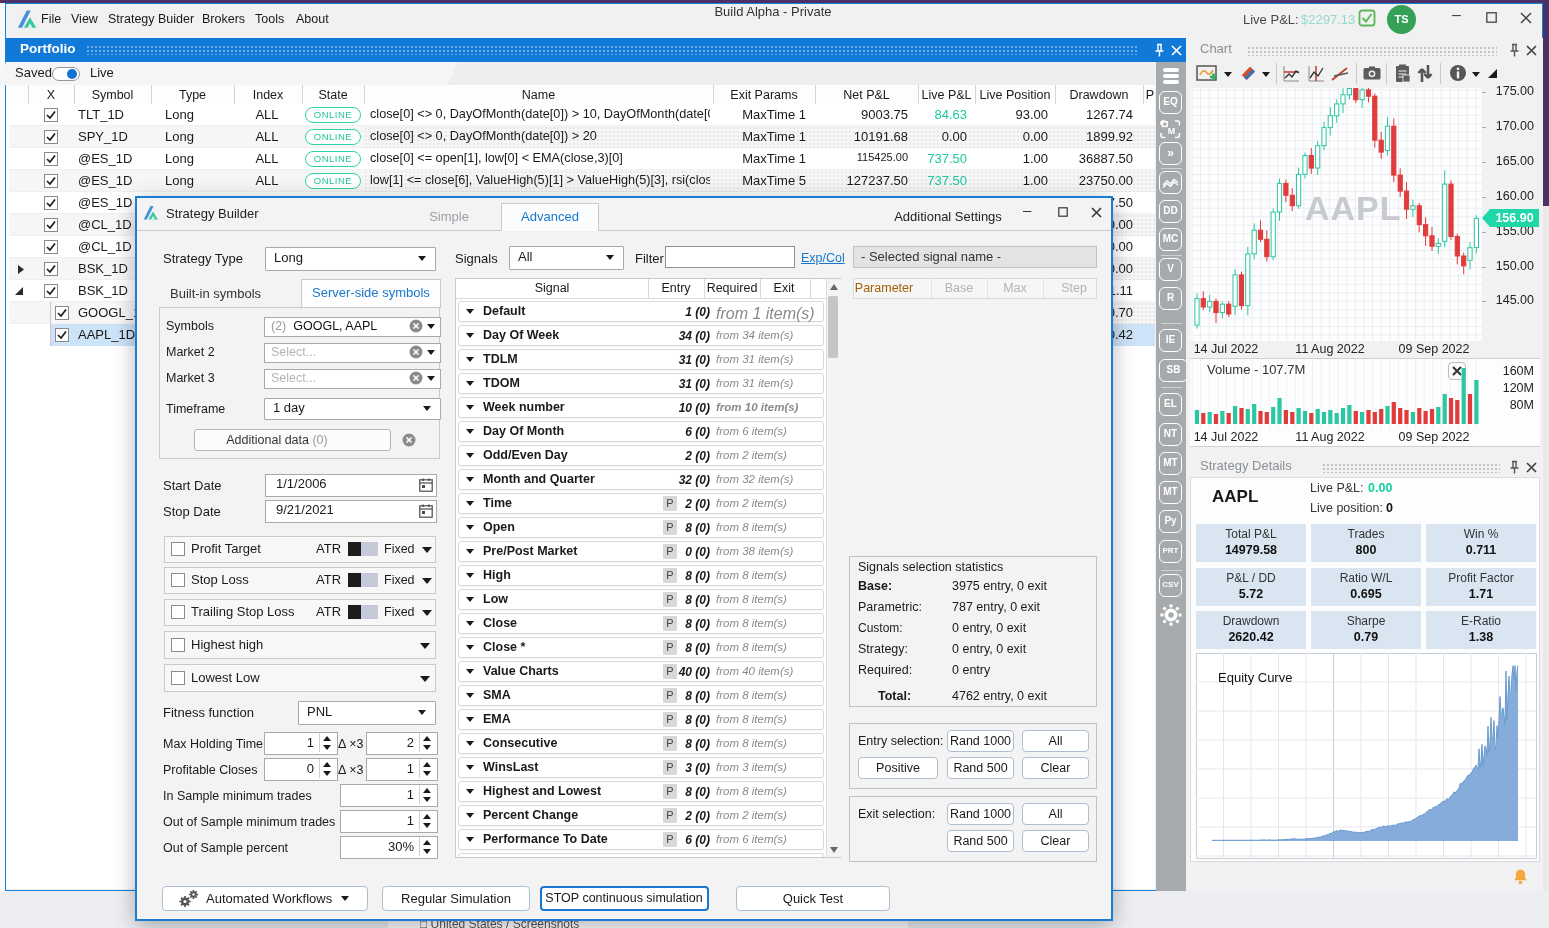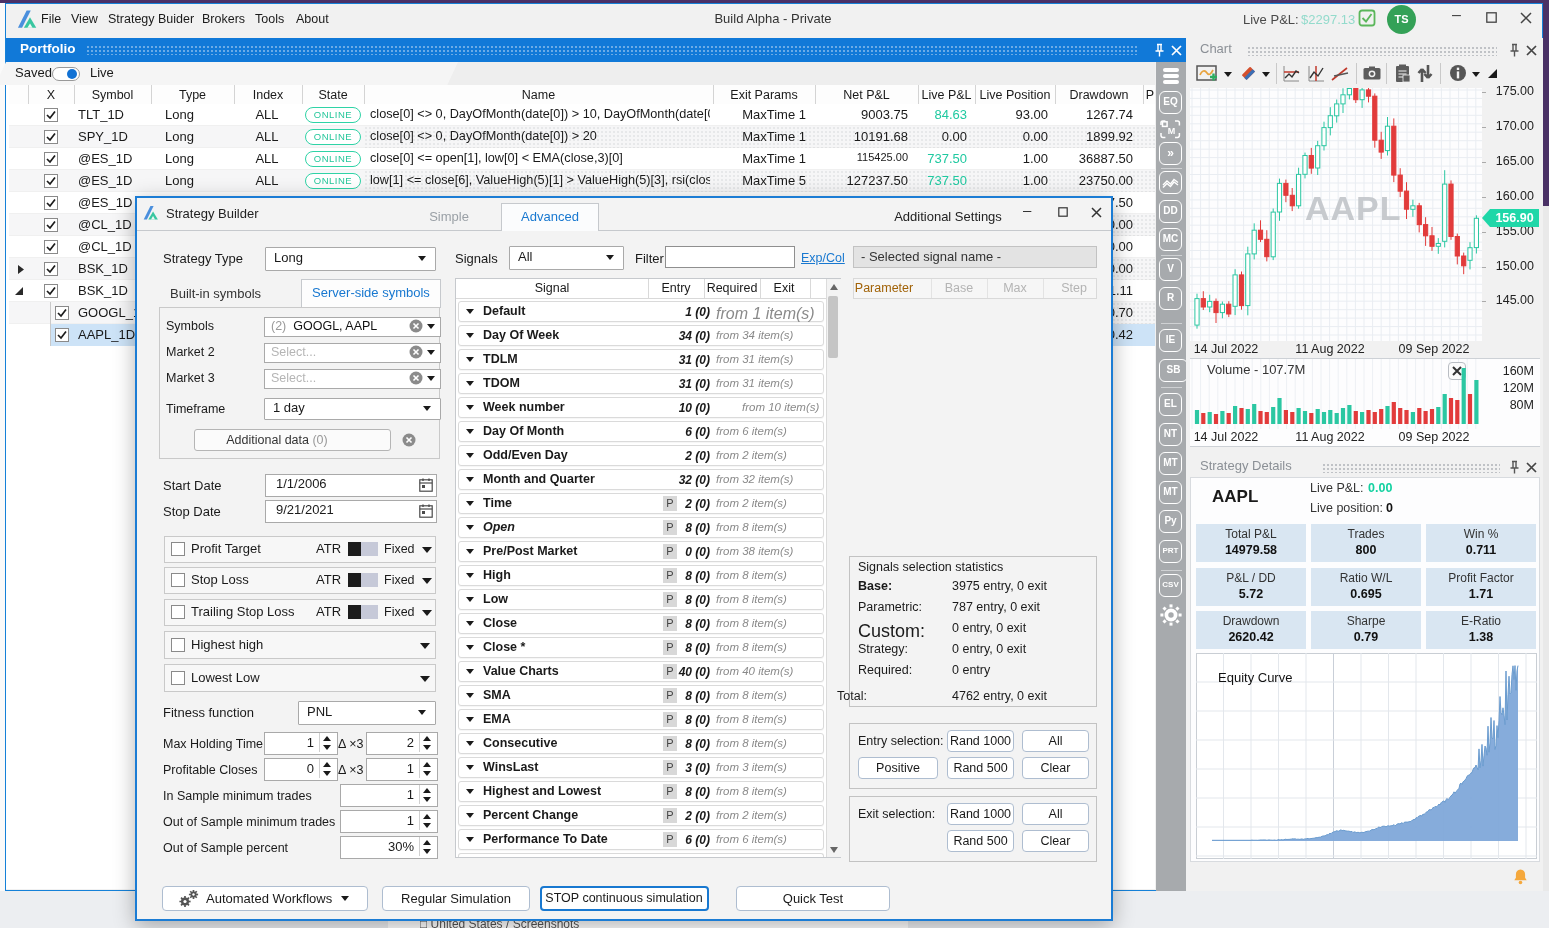--- a/index.html
+++ b/index.html
@@ -22,21 +22,21 @@
 <polygon points="7.5,20.5 21,20.5 14.2,9" fill="#38c6a0"></polygon>
 <polygon points="11.3,20.5 17,20.5 14.2,15.7" fill="#eef8f5"></polygon>
 </g>
   </svg>
 <div class="a" style="left:41px;top:12px;font-size:12.5px;color:#1a1a1a;text-align:left;font-weight:normal;white-space:nowrap;">File</div>
 <div class="a" style="left:71px;top:12px;font-size:12.5px;color:#1a1a1a;text-align:left;font-weight:normal;white-space:nowrap;">View</div>
 <div class="a" style="left:108px;top:12px;font-size:12.5px;color:#1a1a1a;text-align:left;font-weight:normal;white-space:nowrap;">Strategy Buider</div>
 <div class="a" style="left:202px;top:12px;font-size:12.5px;color:#1a1a1a;text-align:left;font-weight:normal;white-space:nowrap;">Brokers</div>
 <div class="a" style="left:255px;top:12px;font-size:12.5px;color:#1a1a1a;text-align:left;font-weight:normal;white-space:nowrap;">Tools</div>
 <div class="a" style="left:296px;top:12px;font-size:12.5px;color:#1a1a1a;text-align:left;font-weight:normal;white-space:nowrap;">About</div>
-<div class="a" style="left:573px;top:10px;width:400px;height:18px;line-height:18px;text-align:center;font-size:13px;color:#333;font-weight:normal;white-space:nowrap;">Build Alpha - Private</div>
+<div class="a" style="left:573px;top:3px;width:400px;height:18px;line-height:18px;text-align:center;font-size:13px;color:#333;font-weight:normal;white-space:nowrap;">Build Alpha - Private</div>
 <div class="a" style="left:1243px;top:12px;font-size:13px;color:#4a4a4a;text-align:left;font-weight:normal;white-space:nowrap;">Live P&amp;L:</div>
 <div class="a" style="left:1301px;top:12px;font-size:13px;color:#93dbcc;text-align:left;font-weight:normal;white-space:nowrap;">$2297.13</div>
 <svg class="a" style="left:1358px;top:9px;" width="18" height="18" viewBox="0 0 18 18">
     <rect x="1.5" y="1.5" width="15" height="15" rx="2.5" fill="none" stroke="#5bb75b" stroke-width="1.8"></rect>
     <path d="M4.5 9 L8 12.5 L13.5 5" stroke="#5bb75b" stroke-width="1.8" fill="none"></path>
   </svg>
 <div class="a" style="left:1387px;top:5px;width:29px;height:29px;background:#34a157;border-radius:50%;color:#fff;font-size:11px;font-weight:bold;text-align:center;line-height:29px;">TS</div>
 <div class="a" style="left:1452px;top:6px;font-size:16px;color:#444;text-align:left;font-weight:normal;white-space:nowrap;">–</div>
 <svg class="a" style="left:1486px;top:12px;" width="11" height="11" viewBox="0 0 11 11">
     <rect x="0.8" y="0.8" width="9.4" height="9.4" fill="none" stroke="#444" stroke-width="1.3"></rect>
@@ -950,21 +950,21 @@
 <div class="a" style="left:716px;top:353px;font-size:11.5px;color:#8a8a8a;text-align:left;font-weight:normal;white-space:nowrap;"><i>from 31 item(s)</i></div>
 <div class="a" style="left:458px;top:373px;width:366px;height:21px;background:#fff;border:1px solid #dadada;border-radius:3px;box-sizing:border-box;box-shadow:0 1px 1px rgba(0,0,0,0.04);"></div>
 <div class="a" style="left:466px;top:381px;width:0;height:0;border-left:4.5px solid transparent;border-right:4.5px solid transparent;border-top:5.5px solid #1a1a1a;"></div>
 <div class="a" style="left:483px;top:376px;font-size:12.5px;color:#1a1a1a;text-align:left;font-weight:bold;white-space:nowrap;">TDOM</div>
 <div class="a" style="left:600px;top:377px;width:110px;font-size:12px;color:#1a1a1a;text-align:right;font-weight:normal;white-space:nowrap;"><i><b>31 (0)</b></i></div>
 <div class="a" style="left:716px;top:377px;font-size:11.5px;color:#8a8a8a;text-align:left;font-weight:normal;white-space:nowrap;"><i>from 31 item(s)</i></div>
 <div class="a" style="left:458px;top:397px;width:366px;height:21px;background:#fff;border:1px solid #dadada;border-radius:3px;box-sizing:border-box;box-shadow:0 1px 1px rgba(0,0,0,0.04);"></div>
 <div class="a" style="left:466px;top:405px;width:0;height:0;border-left:4.5px solid transparent;border-right:4.5px solid transparent;border-top:5.5px solid #1a1a1a;"></div>
 <div class="a" style="left:483px;top:400px;font-size:12.5px;color:#1a1a1a;text-align:left;font-weight:bold;white-space:nowrap;">Week number</div>
 <div class="a" style="left:600px;top:401px;width:110px;font-size:12px;color:#1a1a1a;text-align:right;font-weight:normal;white-space:nowrap;"><i><b>10 (0)</b></i></div>
-<div class="a" style="left:716px;top:401px;font-size:11.5px;color:#8a8a8a;text-align:left;font-weight:normal;white-space:nowrap;margin-left:26px;"><i>from 10 item(s)</i></div>
+<div class="a" style="left:716px;top:401px;font-size:11.5px;color:#8a8a8a;text-align:left;font-weight:bold;white-space:nowrap;"><i>from 10 item(s)</i></div>
 <div class="a" style="left:458px;top:421px;width:366px;height:21px;background:#fff;border:1px solid #dadada;border-radius:3px;box-sizing:border-box;box-shadow:0 1px 1px rgba(0,0,0,0.04);"></div>
 <div class="a" style="left:466px;top:429px;width:0;height:0;border-left:4.5px solid transparent;border-right:4.5px solid transparent;border-top:5.5px solid #1a1a1a;"></div>
 <div class="a" style="left:483px;top:424px;font-size:12.5px;color:#1a1a1a;text-align:left;font-weight:bold;white-space:nowrap;">Day Of Month</div>
 <div class="a" style="left:600px;top:425px;width:110px;font-size:12px;color:#1a1a1a;text-align:right;font-weight:normal;white-space:nowrap;"><i><b>6 (0)</b></i></div>
 <div class="a" style="left:716px;top:425px;font-size:11.5px;color:#8a8a8a;text-align:left;font-weight:normal;white-space:nowrap;"><i>from 6 item(s)</i></div>
 <div class="a" style="left:458px;top:445px;width:366px;height:21px;background:#fff;border:1px solid #dadada;border-radius:3px;box-sizing:border-box;box-shadow:0 1px 1px rgba(0,0,0,0.04);"></div>
 <div class="a" style="left:466px;top:453px;width:0;height:0;border-left:4.5px solid transparent;border-right:4.5px solid transparent;border-top:5.5px solid #1a1a1a;"></div>
 <div class="a" style="left:483px;top:448px;font-size:12.5px;color:#1a1a1a;text-align:left;font-weight:bold;white-space:nowrap;">Odd/Even Day</div>
 <div class="a" style="left:600px;top:449px;width:110px;font-size:12px;color:#1a1a1a;text-align:right;font-weight:normal;white-space:nowrap;"><i><b>2 (0)</b></i></div>
 <div class="a" style="left:716px;top:449px;font-size:11.5px;color:#8a8a8a;text-align:left;font-weight:normal;white-space:nowrap;"><i>from 2 item(s)</i></div>
@@ -974,21 +974,21 @@
 <div class="a" style="left:600px;top:473px;width:110px;font-size:12px;color:#1a1a1a;text-align:right;font-weight:normal;white-space:nowrap;"><i><b>32 (0)</b></i></div>
 <div class="a" style="left:716px;top:473px;font-size:11.5px;color:#8a8a8a;text-align:left;font-weight:normal;white-space:nowrap;"><i>from 32 item(s)</i></div>
 <div class="a" style="left:458px;top:493px;width:366px;height:21px;background:#fff;border:1px solid #dadada;border-radius:3px;box-sizing:border-box;box-shadow:0 1px 1px rgba(0,0,0,0.04);"></div>
 <div class="a" style="left:466px;top:501px;width:0;height:0;border-left:4.5px solid transparent;border-right:4.5px solid transparent;border-top:5.5px solid #1a1a1a;"></div>
 <div class="a" style="left:483px;top:496px;font-size:12.5px;color:#1a1a1a;text-align:left;font-weight:bold;white-space:nowrap;">Time</div>
 <div class="a" style="left:663px;top:496px;width:14px;height:15px;background:#d8d8d8;color:#444;font-size:11px;text-align:center;line-height:15px;">P</div>
 <div class="a" style="left:600px;top:497px;width:110px;font-size:12px;color:#1a1a1a;text-align:right;font-weight:normal;white-space:nowrap;"><i><b>2 (0)</b></i></div>
 <div class="a" style="left:716px;top:497px;font-size:11.5px;color:#8a8a8a;text-align:left;font-weight:normal;white-space:nowrap;"><i>from 2 item(s)</i></div>
 <div class="a" style="left:458px;top:517px;width:366px;height:21px;background:#fff;border:1px solid #dadada;border-radius:3px;box-sizing:border-box;box-shadow:0 1px 1px rgba(0,0,0,0.04);"></div>
 <div class="a" style="left:466px;top:525px;width:0;height:0;border-left:4.5px solid transparent;border-right:4.5px solid transparent;border-top:5.5px solid #1a1a1a;"></div>
-<div class="a" style="left:483px;top:520px;font-size:12.5px;color:#1a1a1a;text-align:left;font-weight:bold;white-space:nowrap;font-style:italic;">Open</div>
+<div class="a" style="left:483px;top:520px;font-size:12.5px;color:#1a1a1a;text-align:left;font-weight:bold;white-space:nowrap;">Open</div>
 <div class="a" style="left:663px;top:520px;width:14px;height:15px;background:#d8d8d8;color:#444;font-size:11px;text-align:center;line-height:15px;">P</div>
 <div class="a" style="left:600px;top:521px;width:110px;font-size:12px;color:#1a1a1a;text-align:right;font-weight:normal;white-space:nowrap;"><i><b>8 (0)</b></i></div>
 <div class="a" style="left:716px;top:521px;font-size:11.5px;color:#8a8a8a;text-align:left;font-weight:normal;white-space:nowrap;"><i>from 8 item(s)</i></div>
 <div class="a" style="left:458px;top:541px;width:366px;height:21px;background:#fff;border:1px solid #dadada;border-radius:3px;box-sizing:border-box;box-shadow:0 1px 1px rgba(0,0,0,0.04);"></div>
 <div class="a" style="left:466px;top:549px;width:0;height:0;border-left:4.5px solid transparent;border-right:4.5px solid transparent;border-top:5.5px solid #1a1a1a;"></div>
 <div class="a" style="left:483px;top:544px;font-size:12.5px;color:#1a1a1a;text-align:left;font-weight:bold;white-space:nowrap;">Pre/Post Market</div>
 <div class="a" style="left:663px;top:544px;width:14px;height:15px;background:#d8d8d8;color:#444;font-size:11px;text-align:center;line-height:15px;">P</div>
 <div class="a" style="left:600px;top:545px;width:110px;font-size:12px;color:#1a1a1a;text-align:right;font-weight:normal;white-space:nowrap;"><i><b>0 (0)</b></i></div>
 <div class="a" style="left:716px;top:545px;font-size:11.5px;color:#8a8a8a;text-align:left;font-weight:normal;white-space:nowrap;"><i>from 38 item(s)</i></div>
 <div class="a" style="left:458px;top:565px;width:366px;height:21px;background:#fff;border:1px solid #dadada;border-radius:3px;box-sizing:border-box;box-shadow:0 1px 1px rgba(0,0,0,0.04);"></div>
@@ -1073,27 +1073,27 @@
 <div class="a" style="left:874px;top:279px;width:400px;height:18px;line-height:18px;text-align:center;font-size:12.5px;color:#b4b4b4;font-weight:normal;white-space:nowrap;">Step</div>
 <div class="a" style="left:931px;top:279px;width:0px;height:19px;border-left:1px solid #e3e3e3;"></div>
 <div class="a" style="left:987px;top:279px;width:0px;height:19px;border-left:1px solid #e3e3e3;"></div>
 <div class="a" style="left:1043px;top:279px;width:0px;height:19px;border-left:1px solid #e3e3e3;"></div>
 <div class="a" style="left:849px;top:556px;width:248px;height:151px;border:1px solid #c2c2c2;box-sizing:border-box;"></div>
 <div class="a" style="left:858px;top:560px;font-size:12.5px;color:#1a1a1a;text-align:left;font-weight:normal;white-space:nowrap;">Signals selection statistics</div>
 <div class="a" style="left:858px;top:579px;font-size:12.5px;color:#1a1a1a;text-align:left;font-weight:bold;white-space:nowrap;">Base:</div>
 <div class="a" style="left:952px;top:579px;font-size:12.5px;color:#1a1a1a;text-align:left;font-weight:normal;white-space:nowrap;">3975 entry, 0 exit</div>
 <div class="a" style="left:858px;top:600px;font-size:12.5px;color:#1a1a1a;text-align:left;font-weight:normal;white-space:nowrap;">Parametric:</div>
 <div class="a" style="left:952px;top:600px;font-size:12.5px;color:#1a1a1a;text-align:left;font-weight:normal;white-space:nowrap;">787 entry, 0 exit</div>
-<div class="a" style="left:858px;top:621px;font-size:18px;color:#1a1a1a;text-align:left;font-weight:normal;white-space:nowrap;">Custom:</div>
+<div class="a" style="left:858px;top:621px;font-size:12px;color:#1a1a1a;text-align:left;font-weight:normal;white-space:nowrap;">Custom:</div>
 <div class="a" style="left:952px;top:621px;font-size:12.5px;color:#1a1a1a;text-align:left;font-weight:normal;white-space:nowrap;">0 entry, 0 exit</div>
 <div class="a" style="left:858px;top:642px;font-size:12.5px;color:#1a1a1a;text-align:left;font-weight:normal;white-space:nowrap;">Strategy:</div>
 <div class="a" style="left:952px;top:642px;font-size:12.5px;color:#1a1a1a;text-align:left;font-weight:normal;white-space:nowrap;">0 entry, 0 exit</div>
 <div class="a" style="left:858px;top:663px;font-size:12.5px;color:#1a1a1a;text-align:left;font-weight:normal;white-space:nowrap;">Required:</div>
 <div class="a" style="left:952px;top:663px;font-size:12.5px;color:#1a1a1a;text-align:left;font-weight:normal;white-space:nowrap;">0 entry</div>
-<div class="a" style="left:837px;top:689px;font-size:12.5px;color:#1a1a1a;text-align:left;font-weight:normal;white-space:nowrap;">Total:</div>
+<div class="a" style="left:878px;top:689px;font-size:12.5px;color:#1a1a1a;text-align:left;font-weight:bold;white-space:nowrap;">Total:</div>
 <div class="a" style="left:952px;top:689px;font-size:12.5px;color:#1a1a1a;text-align:left;font-weight:normal;white-space:nowrap;">4762 entry, 0 exit</div>
 <div class="a" style="left:849px;top:723px;width:248px;height:66px;border:1px solid #c2c2c2;box-sizing:border-box;"></div>
 <div class="a" style="left:858px;top:734px;font-size:12.5px;color:#1a1a1a;text-align:left;font-weight:normal;white-space:nowrap;">Entry selection:</div>
 <div class="a" style="left:947px;top:730px;width:67px;height:22px;background:#fff;border:1px solid #aebdd0;border-radius:4px;box-sizing:border-box;"></div>
 <div class="a" style="left:780.5px;top:732.0px;width:400px;height:18px;line-height:18px;text-align:center;font-size:12.5px;color:#1a1a1a;font-weight:normal;white-space:nowrap;">Rand 1000</div>
 <div class="a" style="left:1022px;top:730px;width:67px;height:22px;background:#fff;border:1px solid #aebdd0;border-radius:4px;box-sizing:border-box;"></div>
 <div class="a" style="left:855.5px;top:732.0px;width:400px;height:18px;line-height:18px;text-align:center;font-size:12.5px;color:#1a1a1a;font-weight:normal;white-space:nowrap;">All</div>
 <div class="a" style="left:858px;top:757px;width:80px;height:22px;background:#fff;border:1px solid #aebdd0;border-radius:4px;box-sizing:border-box;"></div>
 <div class="a" style="left:698.0px;top:759.0px;width:400px;height:18px;line-height:18px;text-align:center;font-size:12.5px;color:#1a1a1a;font-weight:normal;white-space:nowrap;">Positive</div>
 <div class="a" style="left:947px;top:757px;width:67px;height:22px;background:#fff;border:1px solid #aebdd0;border-radius:4px;box-sizing:border-box;"></div>

